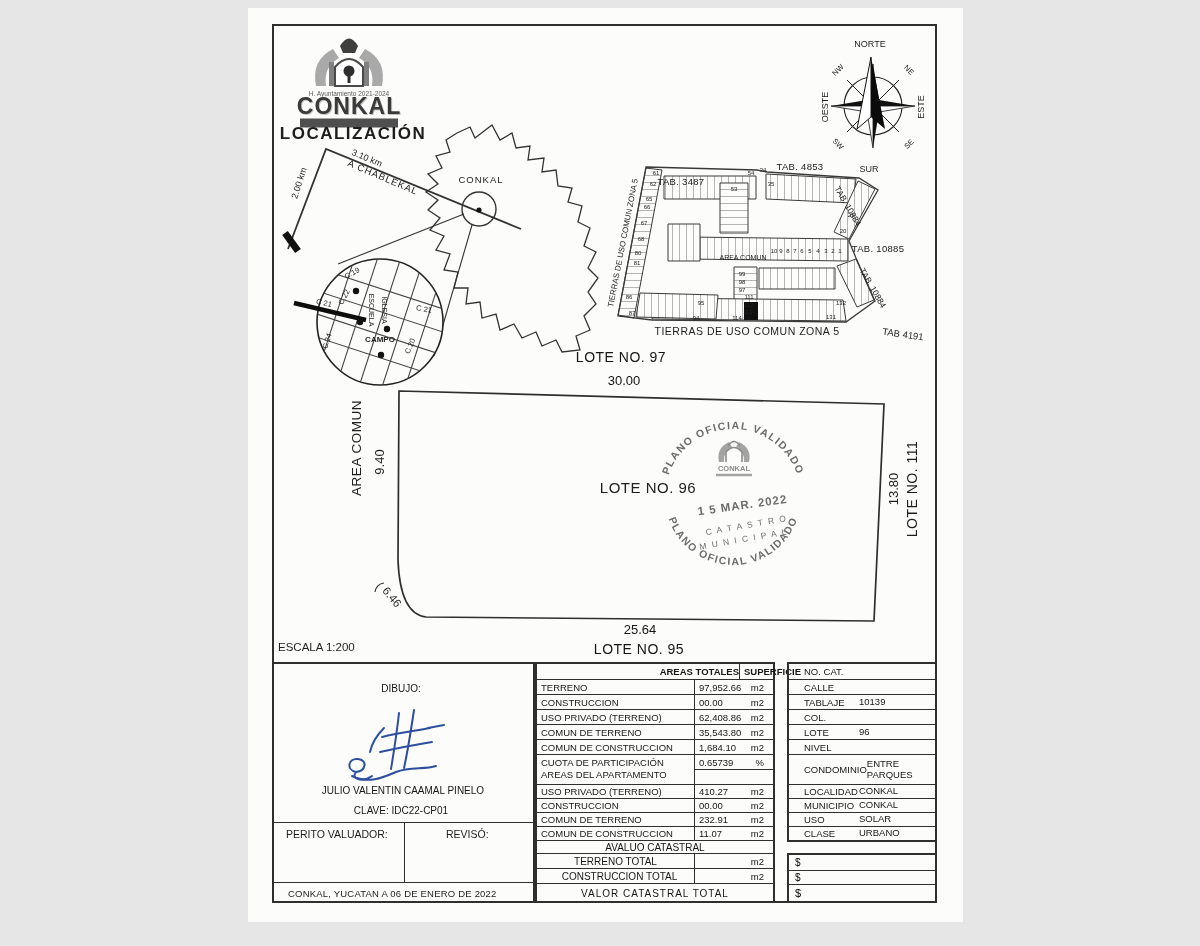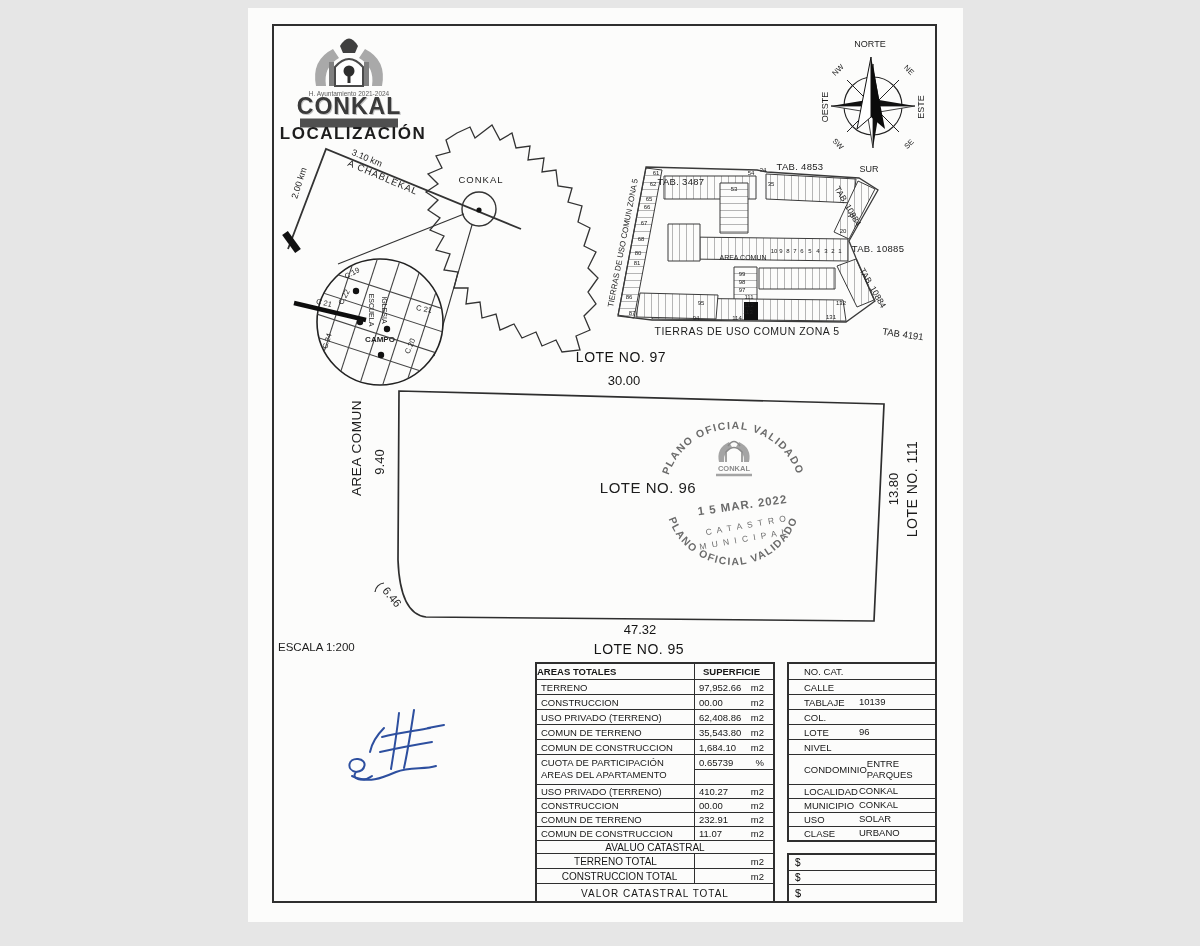--- a/index.html
+++ b/index.html
@@ -248,28 +248,39 @@
   <span class="lbl lot" style="left:841px;top:303px;">132</span>
 
   <span class="lbl lote" style="left:621px;top:357px;">LOTE NO. 97</span>
   <span class="lbl dim" style="left:624px;top:380px;">30.00</span>
   <span class="lbl" style="left:356px;top:448px;font-size:13.5px;letter-spacing:.5px;transform:translate(-50%,-50%) rotate(-90deg);">AREA COMUN</span>
   <span class="lbl" style="left:379px;top:462px;font-size:13px;transform:translate(-50%,-50%) rotate(-90deg);">9.40</span>
   <span class="lbl" style="left:648px;top:487px;font-size:15px;letter-spacing:.5px;">LOTE NO. 96</span>
   <span class="lbl" style="left:893px;top:489px;font-size:13px;transform:translate(-50%,-50%) rotate(-90deg);">13.80</span>
   <span class="lbl" style="left:912px;top:489px;font-size:14px;letter-spacing:.5px;transform:translate(-50%,-50%) rotate(-90deg);">LOTE NO. 111</span>
   <span class="lbl" style="left:392px;top:597px;font-size:11.5px;transform:translate(-50%,-50%) rotate(50deg);">6.46</span>
-  <span class="lbl dim" style="left:640px;top:629px;">47.32</span>
+  <span class="lbl dim" style="left:640px;top:629px;">25.64</span>
   <span class="lbl lote" style="left:639px;top:649px;">LOTE NO. 95</span>
   <span class="lblL" style="left:278px;top:641px;font-size:11.5px;">ESCALA  1:200</span>
 
+  <div class="tbl" style="left:272px;top:662px;width:263px;height:241px;">
+    <span class="lbl small" style="left:127px;top:24px;">DIBUJO:</span>
+    <span class="lbl small" style="left:129px;top:126px;">JULIO VALENTIN CAAMAL PINELO</span>
+    <span class="lbl small" style="left:127px;top:146px;">CLAVE: IDC22-CP01</span>
+    <div style="position:absolute;left:0;top:158px;width:100%;border-top:1.6px solid #2f2f2f;"></div>
+    <div style="position:absolute;left:130px;top:158px;height:60px;border-left:1.2px solid #2f2f2f;"></div>
+    <span class="lblL" style="left:12px;top:164px;font-size:10.5px;">PERITO VALUADOR:</span>
+    <span class="lblL" style="left:172px;top:164px;font-size:10.5px;">REVISÓ:</span>
+    <div style="position:absolute;left:0;top:218px;width:100%;border-top:1.6px solid #2f2f2f;"></div>
+    <span class="lblL" style="left:14px;top:224px;font-size:9.5px;letter-spacing:.2px;">CONKAL, YUCATAN  A  06  DE ENERO DE 2022</span>
+  </div>
 
   <div class="tbl" style="left:535px;top:662px;width:240px;height:241px;">
     <div class="row" style="height:15px;">
-      <div class="c-l hdr" style="justify-content:flex-start;padding-left:0;">
+      <div class="c-l hdr" style="justify-content:flex-end;padding-left:0;margin-left:45px;">
           <span>AREAS TOTALES</span>
         </div>
       <div class="c-v hdr" style="justify-content:center;">
           <span>SUPERFICIE</span>
         </div>
     </div>
     <div class="row" style="height:15px;">
       <div class="c-l">TERRENO</div>
       <div class="c-v">
           <span>97,952.66</span>

